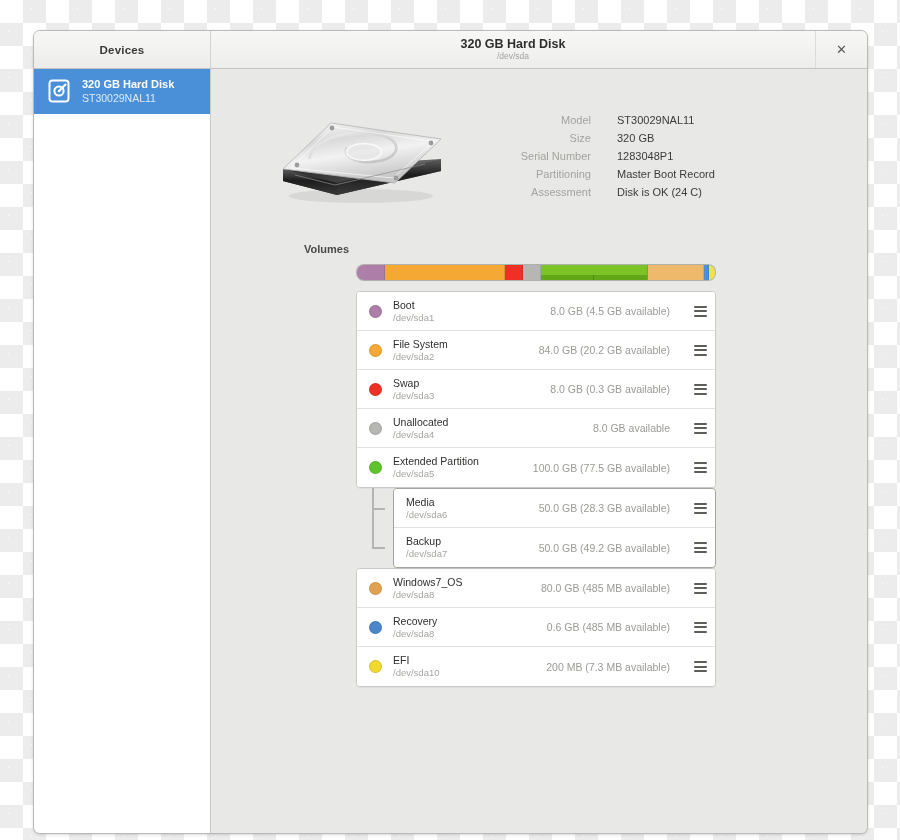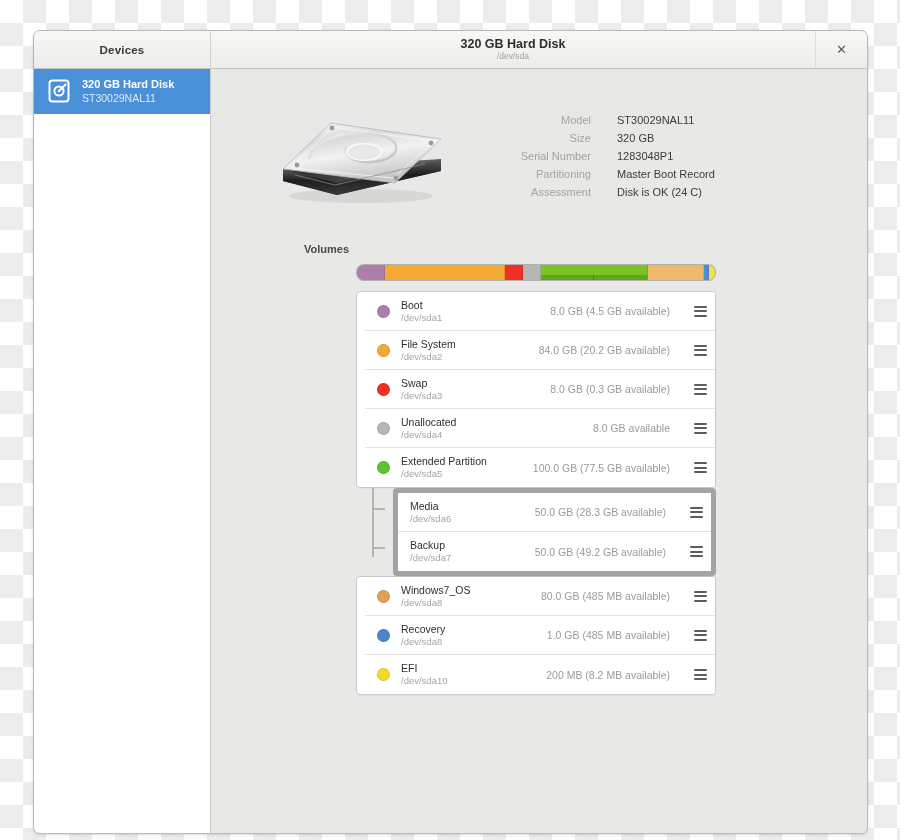--- a/index.html
+++ b/index.html
@@ -226,21 +226,20 @@
     margin-left: 145px;
     width: 360px;
     margin-top: 10px;
   }
   .vol-group {
     background: #ffffff;
     border: 1px solid #c9c9c5;
     border-radius: 4px;
     overflow: hidden;
     box-shadow: 0 1px 1px rgba(0,0,0,0.04);
-    padding-left: 8px;
   }
 
   .vol-row {
     display: flex;
     align-items: center;
     height: 39px;
     padding: 0 8px 0 12px;
     border-bottom: 1px solid #e2e2de;
     background: #ffffff;
     cursor: pointer;
@@ -314,21 +313,21 @@
   .tree-gutter .branch {
     position: absolute;
     left: 16px;
     width: 13px;
     height: 2px;
     background: #b4b4b0;
   }
   .nested-group {
     flex: 1 1 auto;
     background: #bef264;
-    border: 5px solid #a3a3a3;
+    border: 1px solid #a3a3a3;
     border-radius: 4px;
     overflow: hidden;
     box-shadow: 0 1px 1px rgba(0,0,0,0.04);
   }
 </style>
 </head>
 <body>
 
 <div id="window">
 
@@ -578,35 +577,35 @@
                 <span></span>
               </div>
             </div>
             <div class="vol-row">
               <div class="dot" style="background: rgb(74, 134, 200);"></div>
               <div class="vol-names">
                 <div class="vol-title">Recovery</div>
                 <div class="vol-dev">/dev/sda8</div>
               </div>
               <div class="vol-spacer"></div>
-              <div class="vol-size">1.0 GB (485 MB available)</div>
+              <div class="vol-size">0.6 GB (485 MB available)</div>
               <div class="menu-icon">
                 <span></span>
                 <span></span>
                 <span></span>
               </div>
             </div>
             <div class="vol-row">
               <div class="dot" style="background: rgb(241, 217, 46);"></div>
               <div class="vol-names">
                 <div class="vol-title">EFI</div>
                 <div class="vol-dev">/dev/sda10</div>
               </div>
               <div class="vol-spacer"></div>
-              <div class="vol-size">200 MB (8.2 MB available)</div>
+              <div class="vol-size">200 MB (7.3 MB available)</div>
               <div class="menu-icon">
                 <span></span>
                 <span></span>
                 <span></span>
               </div>
             </div>
           </div>
         </div>
 
     </div>

